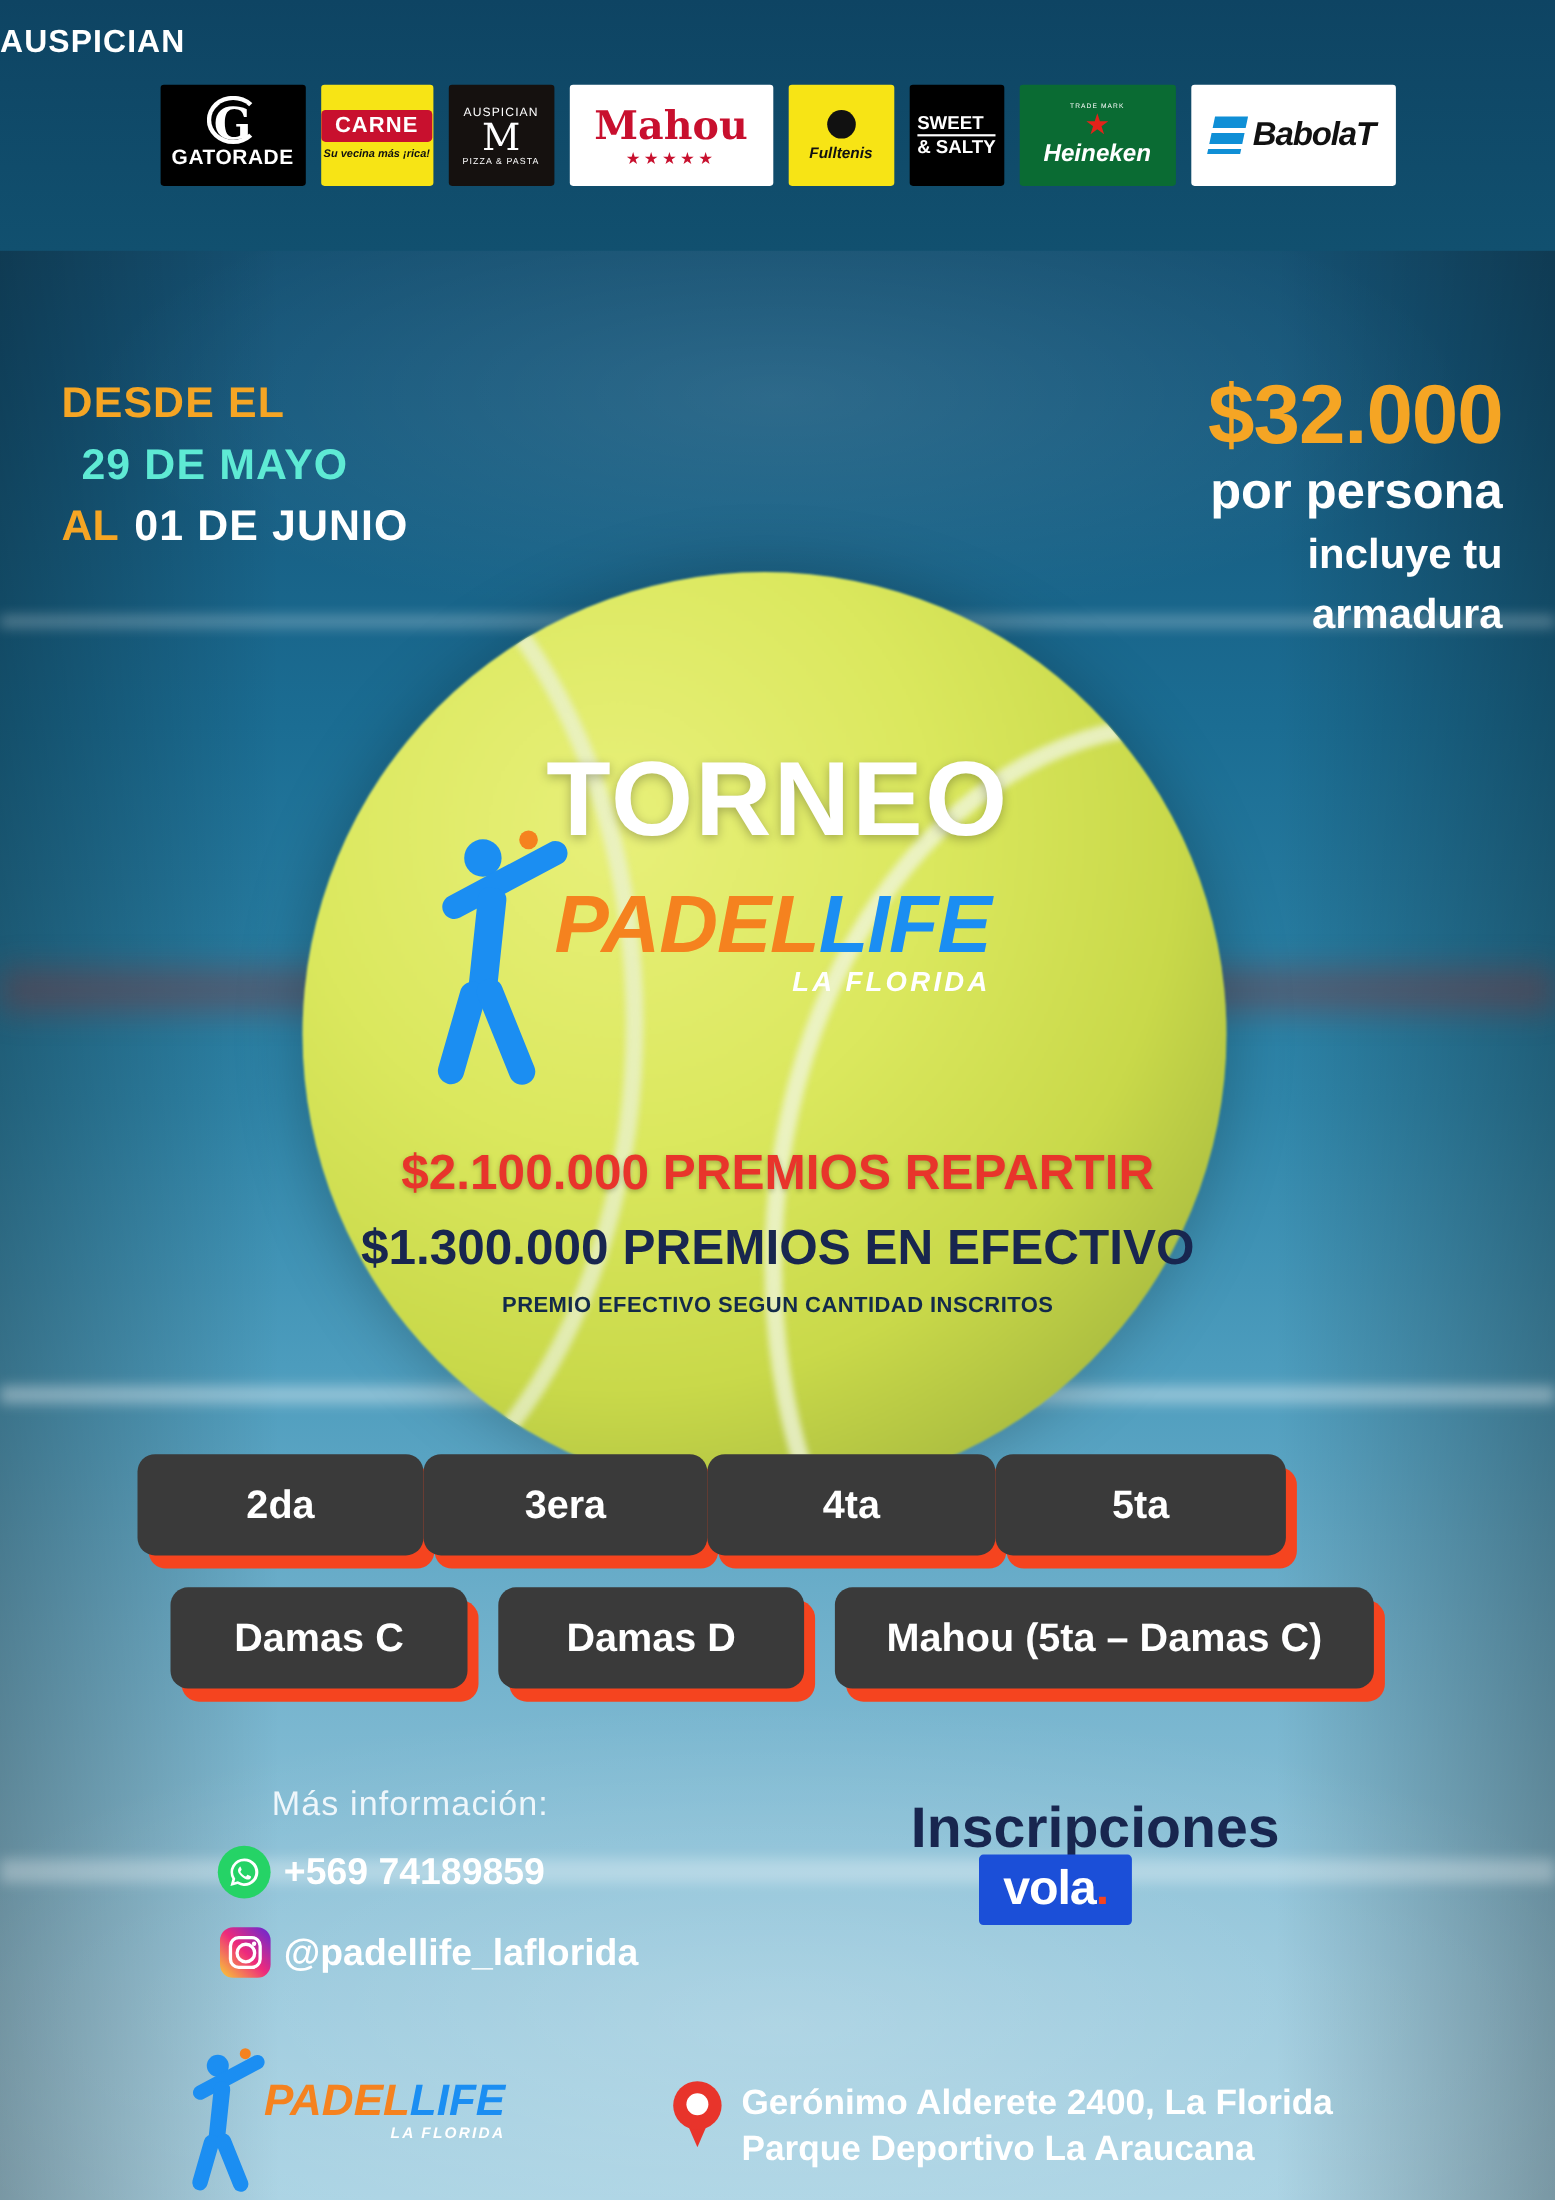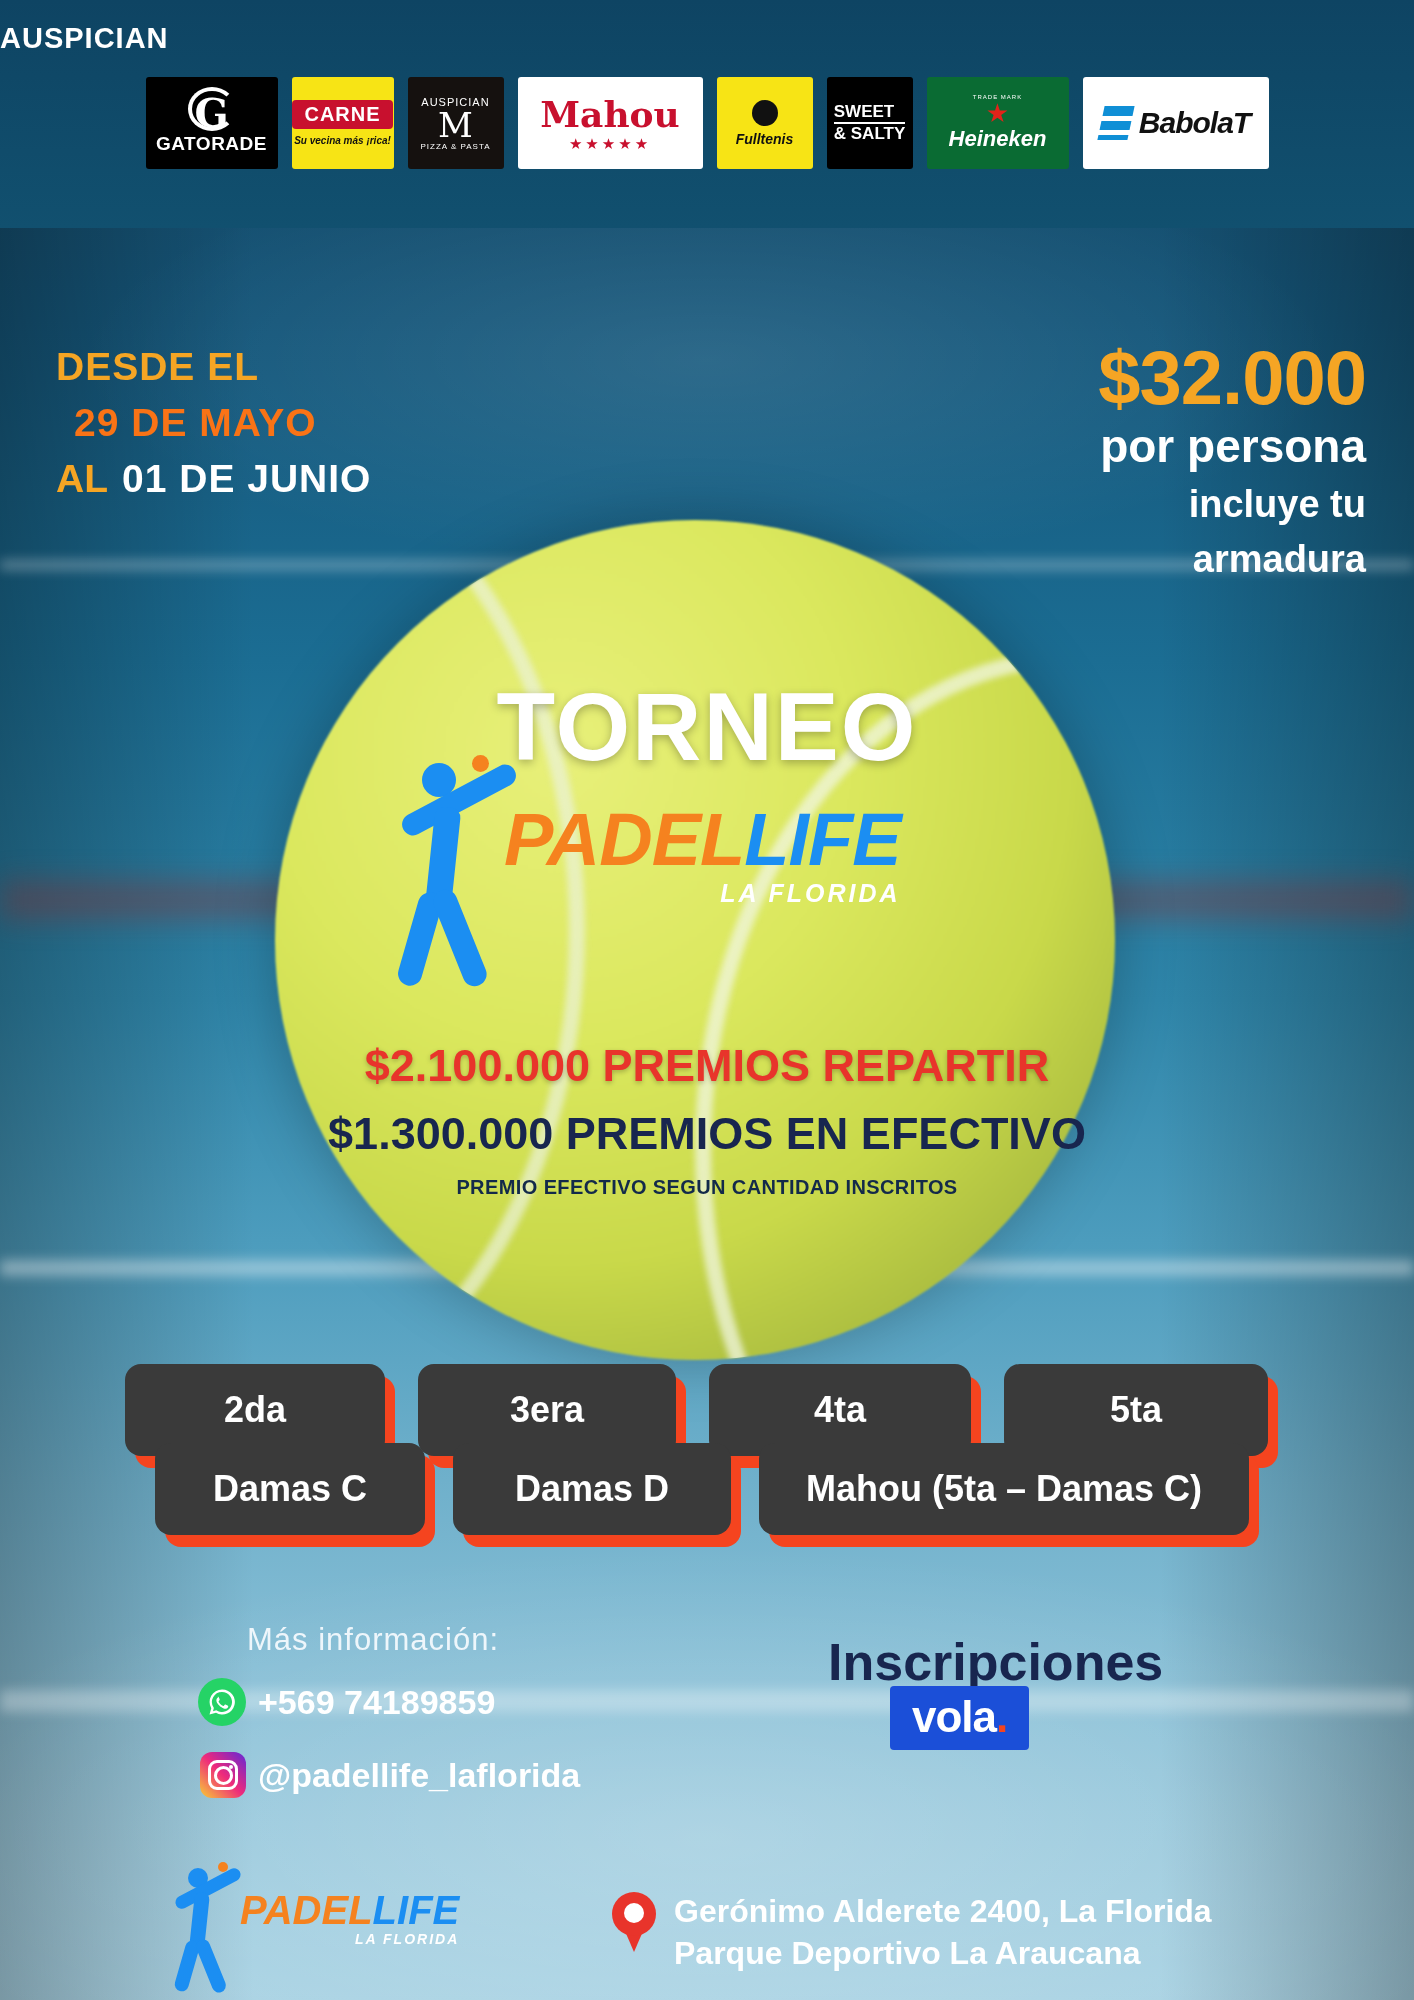--- a/index.html
+++ b/index.html
@@ -161,21 +161,21 @@
   .logo-babolat .bb { font-size: 30px; font-weight: bold; color: #111; font-style: italic; letter-spacing: -1px; }
   .logo-babolat .swoosh {
     width: 30px; height: 34px; margin-right: 8px;
     background: linear-gradient(180deg,#0f8fd6 0 30%, #fff 30% 45%, #0f8fd6 45% 72%, #fff 72% 86%, #0f8fd6 86% 100%);
     transform: skewX(-12deg);
   }
 
   
   .dates { position: absolute; left: 56px; top: 345px; }
   .dates .d1 { font-size: 39px; font-weight: bold; color: #f5a524; letter-spacing: 1px; }
-  .dates .d2 { font-size: 39px; font-weight: bold; color: #f97316; margin-top: 12px; letter-spacing: 1px; padding-left: 18px;}
+  .dates .d2 { font-size: 39px; font-weight: bold; color: #5eead4; margin-top: 12px; letter-spacing: 1px; padding-left: 18px;}
   .dates .d3row { display: flex; align-items: baseline; gap: 14px; margin-top: 12px; }
   .dates .al { font-size: 39px; font-weight: bold; color: #f5a524; }
   .dates .d3 { font-size: 39px; font-weight: bold; color: #ffffff; letter-spacing: 1px; }
 
   
   .price { position: absolute; right: 48px; top: 340px; text-align: right; }
   .price .amount {
     font-size: 76px; font-weight: bold; color: #f5a524; line-height: 1;
     letter-spacing: -1px;
   }
@@ -240,21 +240,21 @@
     position: absolute; top: 1108px; left: 0; right: 0; text-align: center;
     font-size: 45px; font-weight: bold; color: #18264f;
   }
   .prize3 {
     position: absolute; top: 1176px; left: 0; right: 0; text-align: center;
     font-size: 20px; font-weight: bold; color: #132a4a; letter-spacing: 0.4px;
   }
 
   
   .chips-row { position: absolute; display: flex; }
-  .chips-row.r1 { top: 1364px; left: 125px; gap: 33px; }
+  .chips-row.r1 { top: 1322px; left: 125px; }
   .chips-row.r2 { top: 1443px; left: 155px; gap: 28px; }
   .chip-wrap { position: relative; }
   .chip {
     position: relative;
     background: #3a3a3a;
     color: #ffffff;
     font-size: 36px;
     font-weight: bold;
     border-radius: 16px;
     display: flex;

